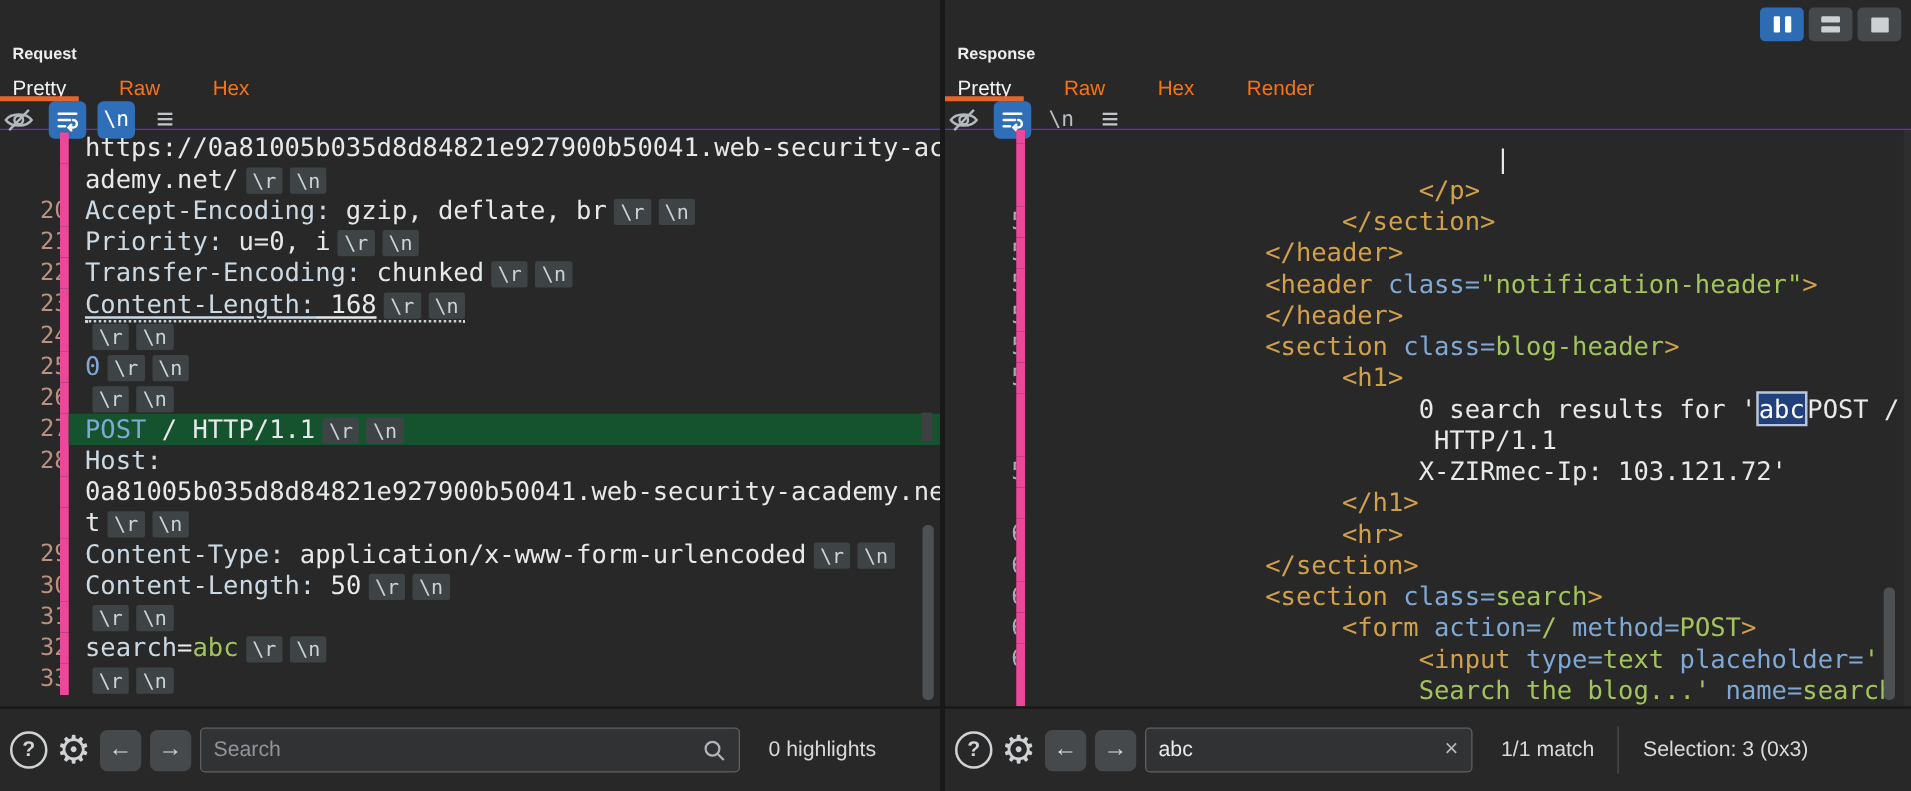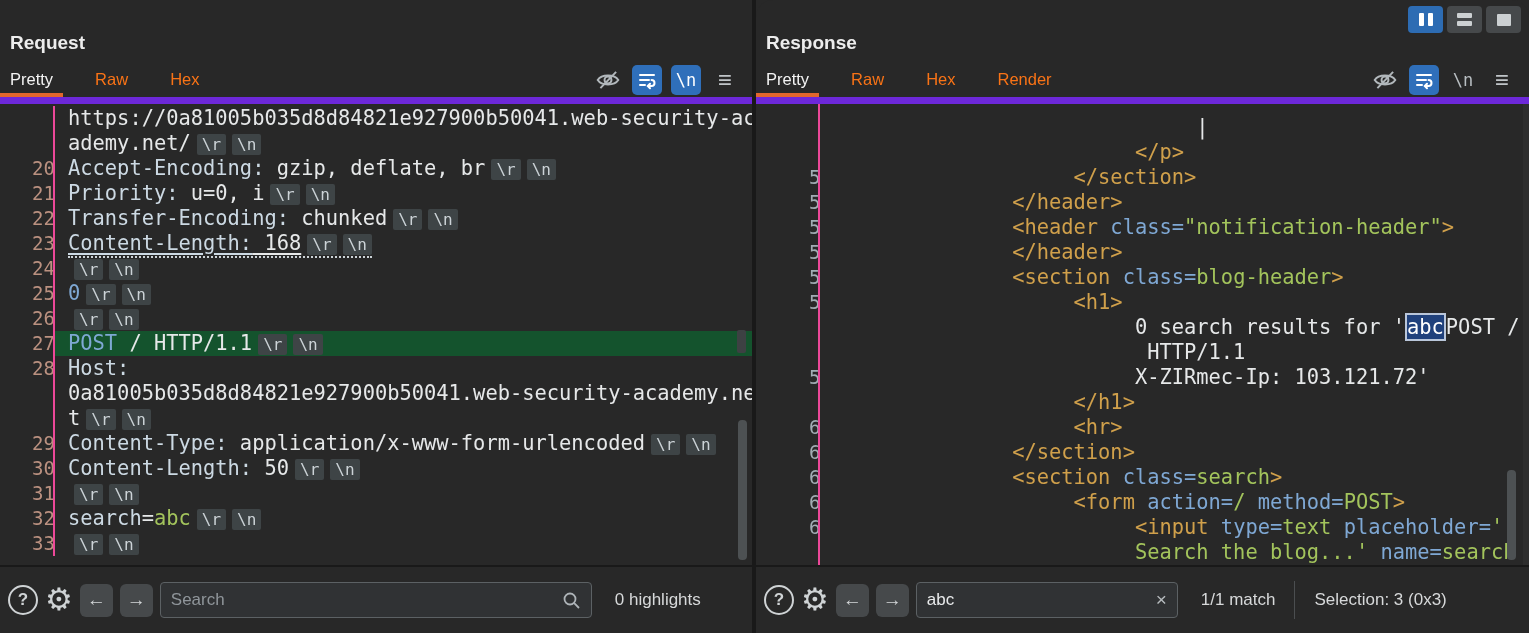--- a/index.html
+++ b/index.html
@@ -17,42 +17,42 @@
 
   .topstrip { height:28px; display:flex; justify-content:flex-end; align-items:flex-start; padding:6px 8px 0 0; }
   .layout-btn { width:35px; height:27px; border-radius:4px; background:#46494b; display:flex;
     align-items:center; justify-content:center; gap:4px; margin-left:4px; cursor:pointer; }
   .layout-btn.active { background:#2d6cb3; }
   .vbar { width:5px; height:13px; background:#ffffff; border-radius:1px; }
   .hbars { display:flex; flex-direction:column; gap:3px; }
   .hbar { width:15px; height:5px; background:#ccd0d2; border-radius:1px; }
   .sqr { width:14px; height:12px; background:#ccd0d2; border-radius:1px; }
 
-  .panel-title { font-size:19px; font-weight:bold; color:#ededed; padding-left:10px; height:34px; line-height:30px; }
+  .panel-title { font-size:13px; font-weight:bold; color:#ededed; padding-left:10px; height:34px; line-height:30px; }
 
   .tabbar { height:42px; display:flex; align-items:stretch; justify-content:space-between;
-    border-bottom:7px solid #6d28d9; padding-right:12px; }
+    border-bottom:1px solid #6d28d9; padding-right:12px;flex-direction:column; }
   .tabs { display:flex; }
   .tab { padding:0 10px; font-size:16.5px; color:#f97316; display:flex; align-items:center;
     margin-right:22px; position:relative; cursor:pointer; }
   .tab.active { color:#f3f3f3; }
   .tab.active::after { content:""; position:absolute; left:0; right:0; bottom:0; height:4px; background:#e2662c; }
   .editor-icons { display:flex; align-items:center; gap:9px; }
   .icon-btn { min-width:30px; height:30px; display:flex; align-items:center; justify-content:center;
     border-radius:5px; color:#b9bfc3; cursor:pointer; }
   .icon-btn.active { background:#2f6fba; color:#ffffff; }
   .nl-label { font-family:"DejaVu Sans Mono", monospace; font-size:17px; }
   .menu-glyph { font-size:24px; line-height:1; color:#c0c5c8; }
 
   .editor { flex:1; overflow:hidden; position:relative;
     font-family:"DejaVu Sans Mono", monospace; font-size:20.4px; }
   .lines { padding-top:2px;padding-left:32px; }
   #response-lines { margin-top:-14px; padding-top:0; }
   .row { display:flex; height:25px; line-height:25px; }
-  .gutter { flex:none; overflow:hidden; border-right:2px solid #ec4899; font-size:19px; }
+  .gutter { flex:none; overflow:hidden; border-right:7px solid #ec4899; font-size:19px; }
   #request-panel .gutter { width:23px; text-align:right; color:#bb9180; }
   #response-panel .gutter { width:15px; text-align:left; padding-left:4px; color:#a2adb5;margin-left:17px; }
   .code { flex:1; white-space:pre; padding-left:13px; }
   #response-panel .code { padding-left:8px; }
   .row.hl .code { background:#14532d; }
   .tok-hname { color:#ccd9e3; }
   .tok-plain { color:#e6e8e9; }
   .tok-method { color:#7fa8d4; }
   .tok-val { color:#a3c45c; }
   .tok-tag { color:#d0a04b; }

